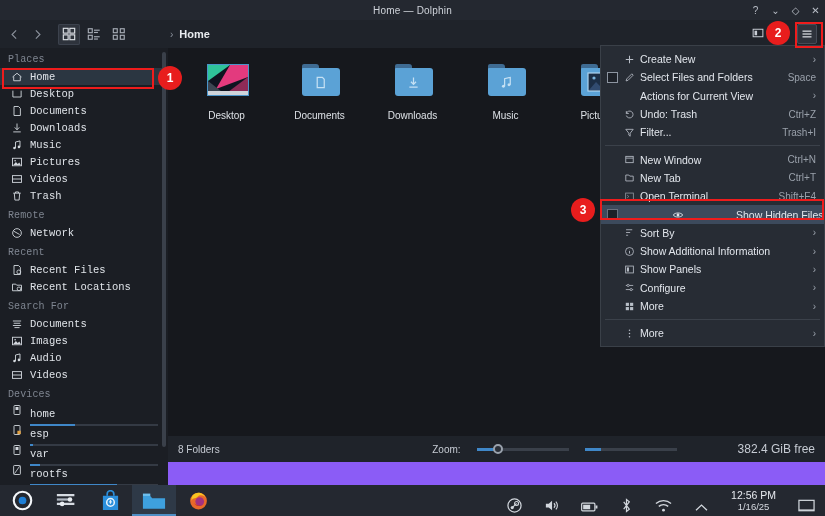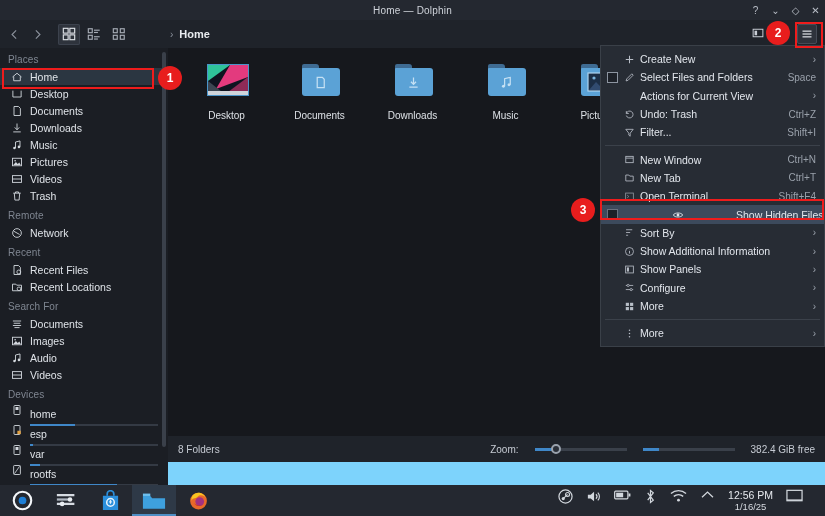--- a/index.html
+++ b/index.html
@@ -3,21 +3,21 @@
 <meta charset="utf-8">
 <style>
   * { box-sizing: border-box; margin: 0; padding: 0; }
   html, body {
     width: 825px; height: 516px;
     background: #1b1e24;
     font-family: "Liberation Sans", sans-serif;
     overflow: hidden;
     -webkit-font-smoothing: antialiased;
   }
-  #screen { position: relative; width: 825px; height: 516px; background: #7dd3fc; }
+  #screen { position: relative; width: 825px; height: 516px; background: #8b5cf6; }
 
   
   .titlebar {
     position: absolute; left: 0; top: 0; width: 825px; height: 20px;
     background: #242830; display: flex; align-items: center; justify-content: center;
   }
   .titlebar .title { font-size: 10px; color: #cfd3da; letter-spacing: .2px; }
   .winbtns { position: absolute; right: 4px; top: 0; height: 20px; display: flex; align-items: center; gap: 9px; }
   .winbtn { width: 11px; height: 11px; color: #b9bec7; font-size: 10px; line-height: 11px; text-align: center; cursor: default; }
 
@@ -35,21 +35,21 @@
   .breadcrumb .bc-chev { color: #8b929d; font-size: 10px; }
   .breadcrumb .bc-txt { color: #e8ebef; font-size: 11px; font-weight: bold; }
   .tb-right { margin-left: auto; display: flex; align-items: center; gap: 6px; margin-right: 8px; }
   .split-btn { display: flex; align-items: center; gap: 4px; color: #c9ced6; font-size: 10px; padding: 3px 4px; }
   .ham-btn { width: 20px; height: 20px; display: flex; align-items: center; justify-content: center;
              background: #2e333c; border: 1px solid #454b56; border-radius: 2px; }
 
   
   .sidebar {
     position: absolute; left: 0; top: 48px; width: 168px; height: 437px;
-    background: #1b1e24; overflow: hidden;
+    background: #1b1e24; overflow: hidden; font-family: Liberation Mono, monospace;
   }
   .sb-head { color: #7f8691; font-size: 10px; padding: 6px 0 3px 8px; letter-spacing: .1px; }
   .sb-item { height: 17px; display: flex; align-items: center; gap: 7px; padding-left: 10px; position: relative; }
   .sb-item.selected { background: #2b3641; }
   .sb-label { color: #dfe3e8; font-size: 10.5px; white-space: nowrap; }
   .sb-ico { width: 13px; height: 13px; display: flex; align-items: center; justify-content: center; color: #d3d8de; flex: none; }
   .dev-item { height: 20px; padding-left: 10px; display: flex; align-items: flex-start; gap: 7px; position: relative; }
   .dev-body { flex: 1; padding-top: 1px; }
   .dev-name { color: #dfe3e8; font-size: 10.5px; line-height: 11px; }
   .cap-track { height: 2px; background: #343a44; margin-top: 2px; width: 128px; }
@@ -77,21 +77,21 @@
   .st-left { color: #c6cbd3; font-size: 10px; margin-left: 10px; }
   .st-right { margin-left: auto; display: flex; align-items: center; gap: 16px; margin-right: 10px; }
   .zoom-label { color: #c6cbd3; font-size: 10px; }
   .zoom-slider { position: relative; width: 92px; height: 10px; display: flex; align-items: center; }
   .zs-track { position: absolute; left: 0; top: 4px; width: 92px; height: 3px; background: #3a404a; }
   .zs-fill { position: absolute; left: 0; top: 4px; width: 18px; height: 3px; background: #3f87c8; }
   .zs-knob { position: absolute; left: 16px; top: 0px; width: 10px; height: 10px; border-radius: 50%; background: #2a2f38; border: 2px solid #9aa2ad; }
   .space-slider { position: relative; width: 92px; height: 10px; }
   .sp-track { position: absolute; left: 0; top: 4px; width: 92px; height: 3px; background: #3a404a; }
   .sp-fill { position: absolute; left: 0; top: 4px; width: 16px; height: 3px; background: #3f87c8; }
-  .free-label { color: #c6cbd3; font-size: 10px; }
+  .free-label { color: #c6cbd3; font-size: 12px; margin-left: 45px; }
 
   
   .menu {
     position: absolute; left: 600px; top: 45px; width: 225px;
     background: #272c34; border: 1px solid #3a4048; padding: 4px 0 4px 0;
   }
   .mrow { height: 18.3px; display: flex; align-items: center; padding: 0 8px 0 6px; position: relative; }
   .mrow.hl { background: #3c4a5c; gap: 48px; }
   .mcheck { width: 11px; height: 11px; border: 1px solid #6a7280; background: #1d2128; flex: none; margin-right: 4px; }
   .mcheck.hollow { border-color: #8d95a1; }
@@ -99,21 +99,21 @@
   .micon { width: 15px; flex: none; display: flex; align-items: center; justify-content: center; color: #b8bec7; }
   .mlabel { color: #e2e6ec; font-size: 10.5px; margin-left: 3px; white-space: nowrap; }
   .mshort { margin-left: auto; color: #9aa1ab; font-size: 10px; }
   .march { margin-left: auto; color: #9aa1ab; font-size: 10px; padding-left: 8px; }
   .msep { height: 1px; background: #3b414a; margin: 4px 4px; }
 
   
   .taskbar { position: absolute; left: 0; top: 485px; width: 825px; height: 31px; background: #242830; display: flex; align-items: center; }
   .tb-item { width: 44px; height: 31px; display: flex; align-items: center; justify-content: center; }
   .tb-item.active { background: #2e3947; box-shadow: inset 0 -2px 0 #4e8ec4; }
-  .tray { margin-left: auto; display: flex; align-items: flex-start; gap: 13px; margin-right: 22px; }
+  .tray { margin-left: auto; display: flex; align-items: flex-end; gap: 22px; margin-right: 10px; }
   .tray-ico { color: #d2d7dd; display: flex; align-items: center; justify-content: center; }
   .clock { color: #e6e9ee; font-size: 10.5px; line-height: 12px; text-align: center; }
   .clock .d { font-size: 9.5px; color: #d6dae0; }
 
   
   .annbox { position: absolute; border: 2.5px solid #ee1c1c; pointer-events: none; }
   .badge {
     position: absolute; border-radius: 50%; background: #e81d1d; color: #fff;
     display: flex; align-items: center; justify-content: center;
     font-size: 12px; font-weight: bold; font-family: "Liberation Sans", sans-serif;
@@ -567,21 +567,21 @@
     </div>
 
     <div class="mrow">
       <span class="mspacer"></span>
       <span class="micon">
         <svg width="11" height="11" viewBox="0 0 16 16">
             <path d="M2.6 3.4 H13.4 L9 9 V13.4 L7 11.8 V9 Z" fill="none" stroke="#b8bec7" stroke-width="1.2"></path>
           </svg>
       </span>
       <span class="mlabel">Filter...</span>
-      <span class="mshort">Shift+I</span>
+      <span class="mshort">Trash+I</span>
     </div>
 
     <div class="msep"></div>
 
     <div class="mrow">
       <span class="mspacer"></span>
       <span class="micon">
         <svg width="11" height="11" viewBox="0 0 16 16">
             <rect x="2.6" y="3.4" width="10.8" height="9.2" fill="none" stroke="#b8bec7" stroke-width="1.2"></rect>
             <path d="M2.6 6 H13.4" stroke="#b8bec7" stroke-width="1.2"></path>

